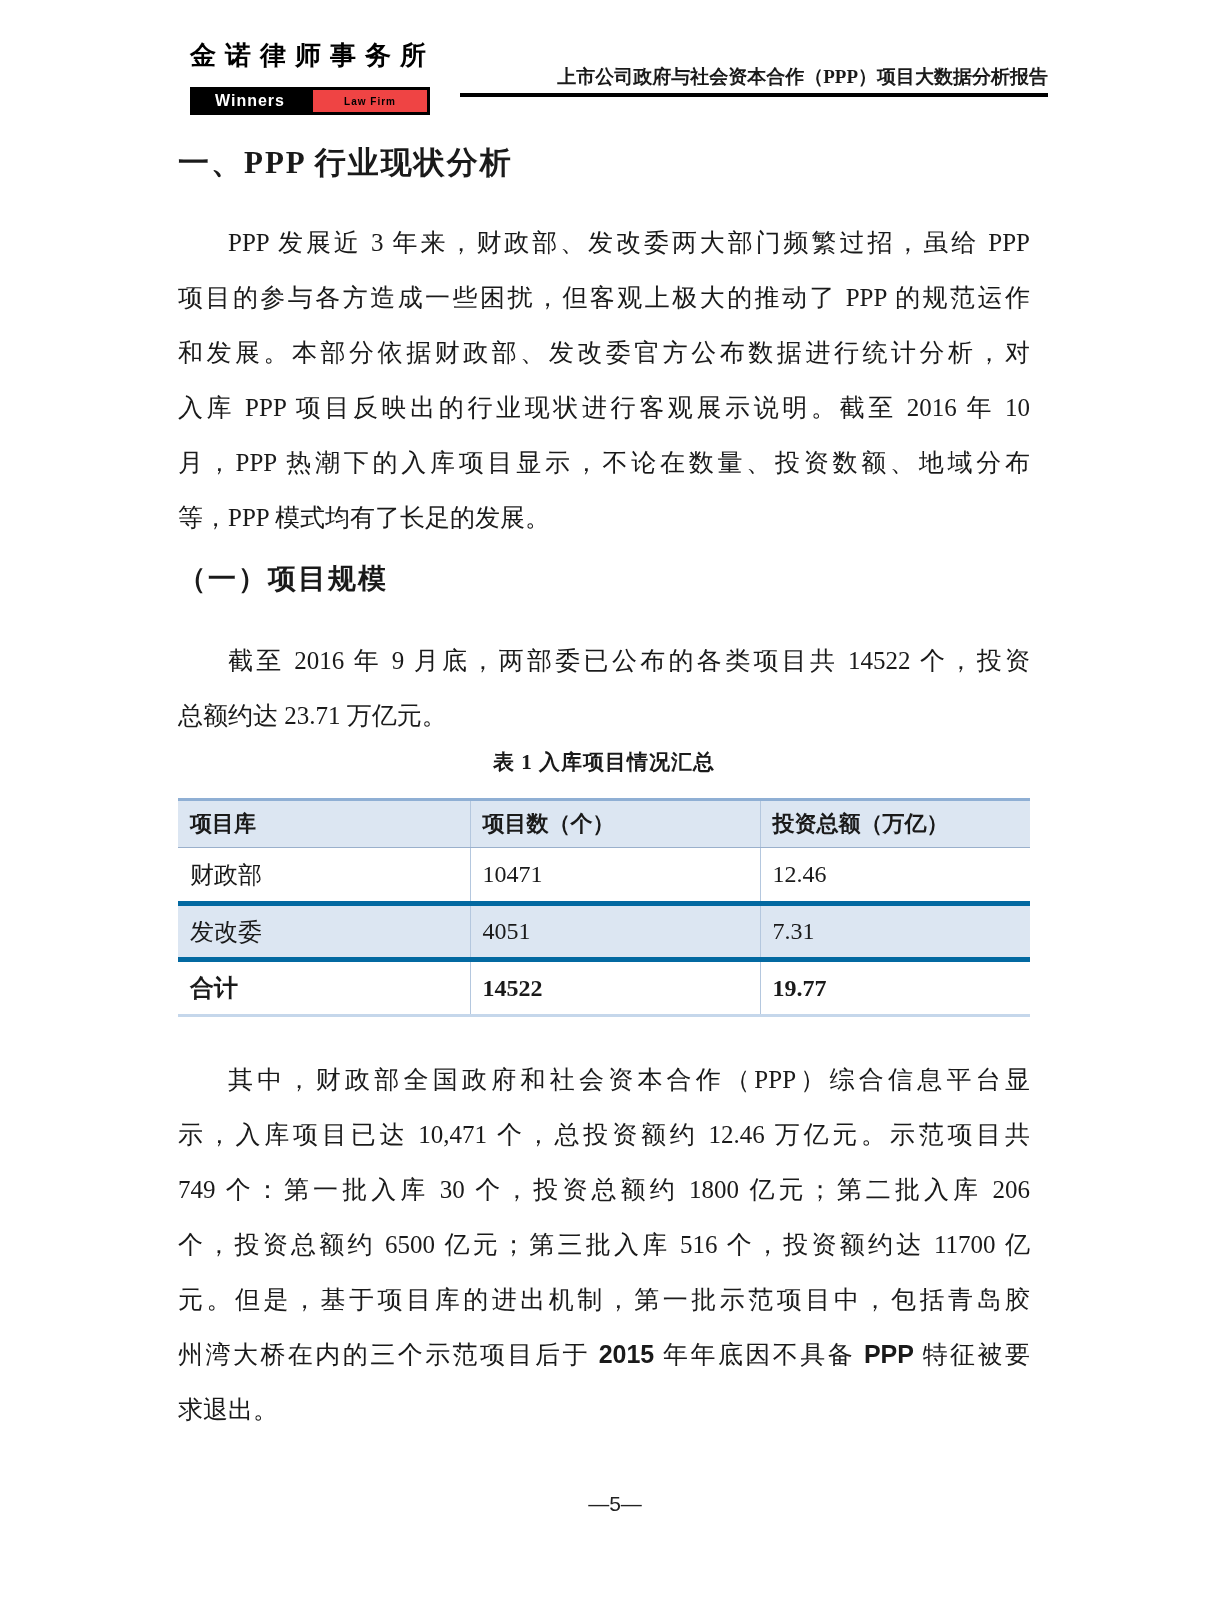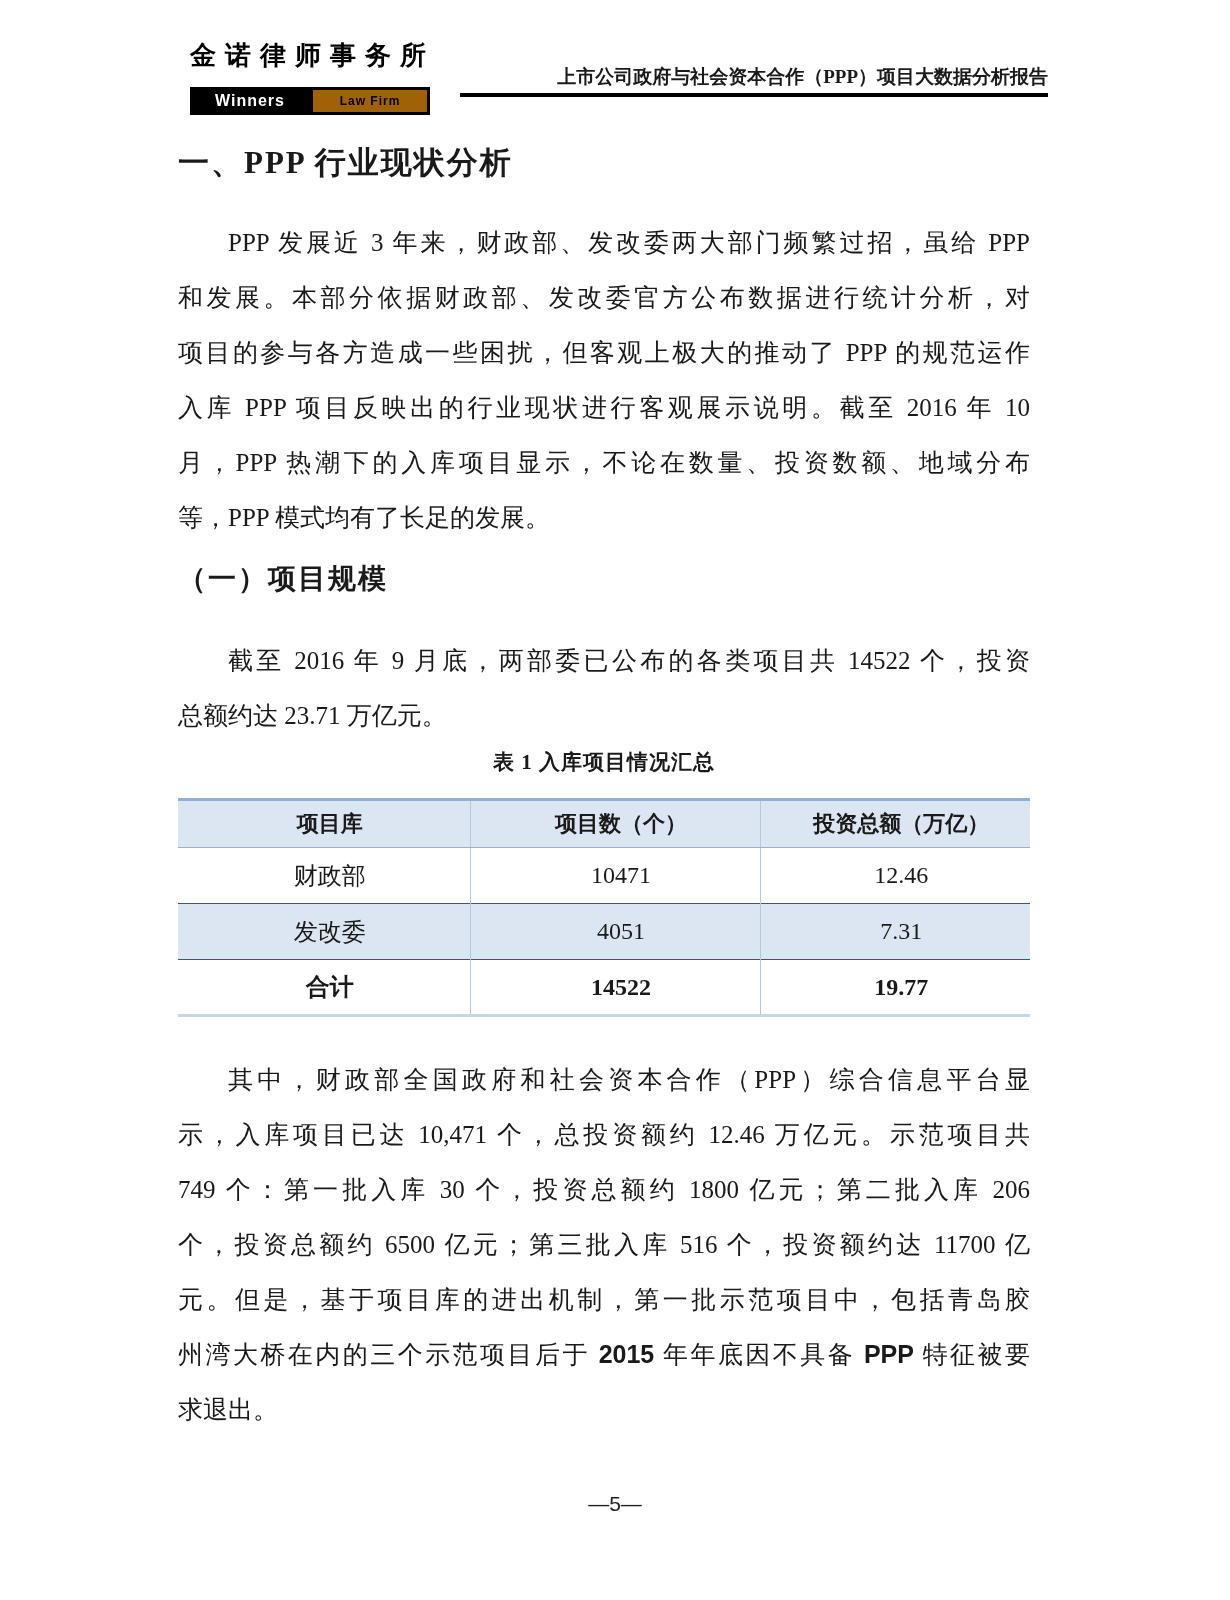--- a/index.html
+++ b/index.html
@@ -14,23 +14,23 @@
     font-weight:bold; font-size:26px; letter-spacing:9px; color:#000;
     white-space:nowrap; line-height:32px;
   }
   .logo-bar { display:flex; width:240px; height:28px; background:#000; margin-top:15px; }
   .logo-bar-left {
     width:50%; display:flex; align-items:center; justify-content:center;
     color:#fff; font-family:"Liberation Sans", sans-serif; font-weight:bold; font-size:16px;
     letter-spacing:1px;
   }
   .logo-bar-right {
-    width:50%; background:#a16207; border:3px solid #000; box-sizing:border-box;
+    width:50%; background:#ef4444; border:3px solid #000; box-sizing:border-box;
     display:flex; align-items:center; justify-content:center;
-    color:#000; font-family:"Liberation Sans", sans-serif; font-weight:bold; font-size:12px;
+    color:#000; font-family:"Liberation Sans", sans-serif; font-weight:bold; font-size:10px;
     letter-spacing:1px;
   }
   .report-title {
     position:absolute; left:460px; top:64px; width:588px;
     text-align:right; font-weight:bold; font-size:19px; line-height:26px;
     border-bottom:4px solid #000; padding-bottom:3px; white-space:nowrap;
   }
 
   
   .section-heading {
@@ -64,29 +64,29 @@
   .summary-table {
     position:absolute; left:178px; top:798px; width:852px;
     border-collapse:collapse; table-layout:fixed;
     border-top:3px solid #8fafd4; border-bottom:3px solid #c5d7eb;
     font-size:24px;
   }
   .summary-table col.c1 { width:292px; }
   .summary-table col.c2 { width:290px; }
   .summary-table col.c3 { width:270px; }
   .summary-table th, .summary-table td {
-    text-align:center; font-weight:normal; padding:0 0 0 12px;
+    text-align:left; font-weight:normal; padding:0 0 0 12px;
     border-left:1px solid #b4c7de;
   }
   .summary-table th:first-child, .summary-table td:first-child { border-left:none; }
   .summary-table thead tr { background:#dce6f2; height:48px; }
   .summary-table thead th { font-weight:bold; font-size:22px; border-bottom:1px solid #9ab0cc; }
   .summary-table tbody tr { height:56px; }
   .summary-table tbody tr.band { background:#dce6f2; }
-  .summary-table tbody tr + tr td { border-top:1px solid #0369a1;margin-left:22px; }
+  .summary-table tbody tr + tr td { border-top:5px solid #0369a1;margin-left:22px; }
   .summary-table tbody tr.total td { font-weight:bold; }
 
   
   .page-number {
     position:absolute; left:0; top:1492px; width:1230px; text-align:center;
     font-size:21px; font-family:"Liberation Sans", sans-serif; color:#222;
   }
 </style>
 </head>
 <body>
@@ -100,22 +100,22 @@
       <div class="logo-bar-right">Law Firm</div>
     </div>
   </div>
 
   <div class="report-title">上市公司政府与社会资本合作（PPP）项目大数据分析报告</div>
 
   <div class="section-heading">一、PPP 行业现状分析</div>
 
   <div class="para para-1">
     <div class="pline indent">PPP 发展近 3 年来，财政部、发改委两大部门频繁过招，虽给 PPP</div>
+    <div class="pline">项目的参与各方造成一些困扰，但客观上极大的推动了 PPP 的规范运作</div>
     <div class="pline">和发展。本部分依据财政部、发改委官方公布数据进行统计分析，对</div>
-    <div class="pline">项目的参与各方造成一些困扰，但客观上极大的推动了 PPP 的规范运作</div>
     <div class="pline">入库 PPP 项目反映出的行业现状进行客观展示说明。截至 2016 年 10</div>
     <div class="pline">月，PPP 热潮下的入库项目显示，不论在数量、投资数额、地域分布</div>
     <div class="pline last">等，PPP 模式均有了长足的发展。</div>
   </div>
 
   <div class="subsection-heading">（一）项目规模</div>
 
   <div class="para para-2">
     <div class="pline indent">截至 2016 年 9 月底，两部委已公布的各类项目共 14522 个，投资</div>
     <div class="pline last">总额约达 23.71 万亿元。</div>

